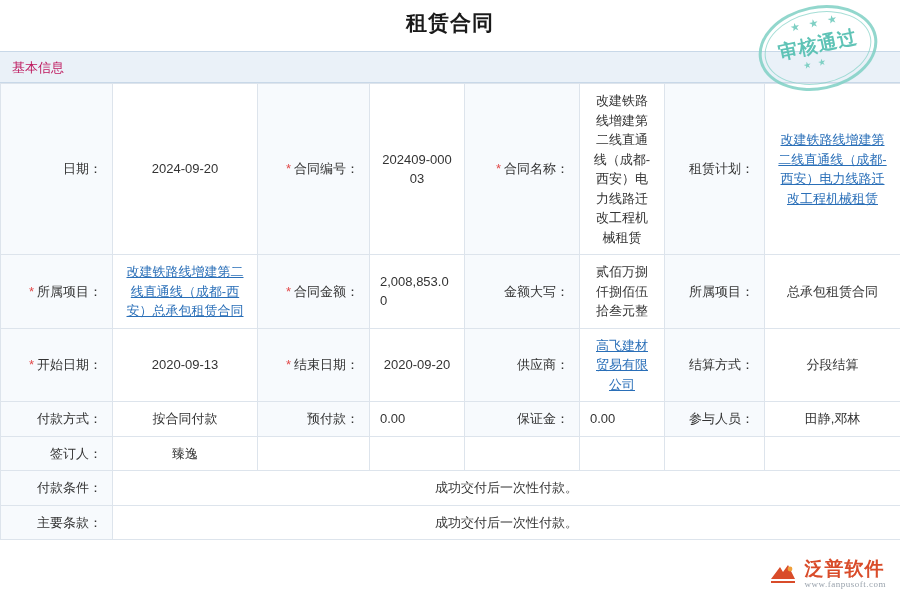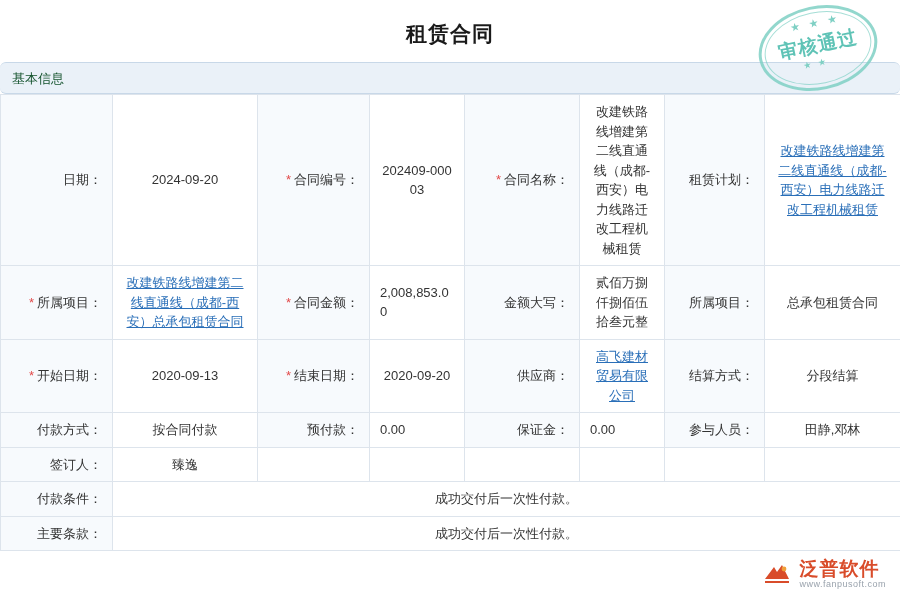--- a/index.html
+++ b/index.html
@@ -14,34 +14,33 @@
     width: 900px; height: 600px;
     overflow: hidden;
     background: #fff;
   }
   
   .doc-title {
     text-align: center;
     font-size: 21px;
     font-weight: bold;
     color: #1a1a1a;
-    padding: 20px 0 14px 0;
+    padding: 9px 0 14px 0;
     letter-spacing: 1px;
   }
   
   .section-bar {
     background: #eaf1f8;
     border-top: 1px solid #c8d8e8;
     border-bottom: 1px solid #c8d8e8;
     height: 32px;
     line-height: 32px;
     padding-left: 12px;
     font-size: 13px;
-    color: #14532d;
-    border-radius: 6px;
+    color: #be185d;
   }
   
   table.info {
     width: 900px;
     border-collapse: collapse;
     table-layout: fixed;
     font-size: 13px;
     color: #333;
   }
   table.info td {
@@ -133,20 +132,21 @@
     transform: rotate(-12deg);
   }
   
   .footer-logo {
     position: absolute;
     right: 14px;
     bottom: 10px;
     display: flex;
     align-items: center;
     gap: 7px;
+    font-family: Liberation Serif, serif;
   }
   .logo-mark {
     width: 30px; height: 30px;
     position: relative;
     flex: 0 0 auto;
   }
   .logo-text-wrap { line-height: 1.1; }
   .logo-text {
     font-size: 19px;
     font-weight: bold;

